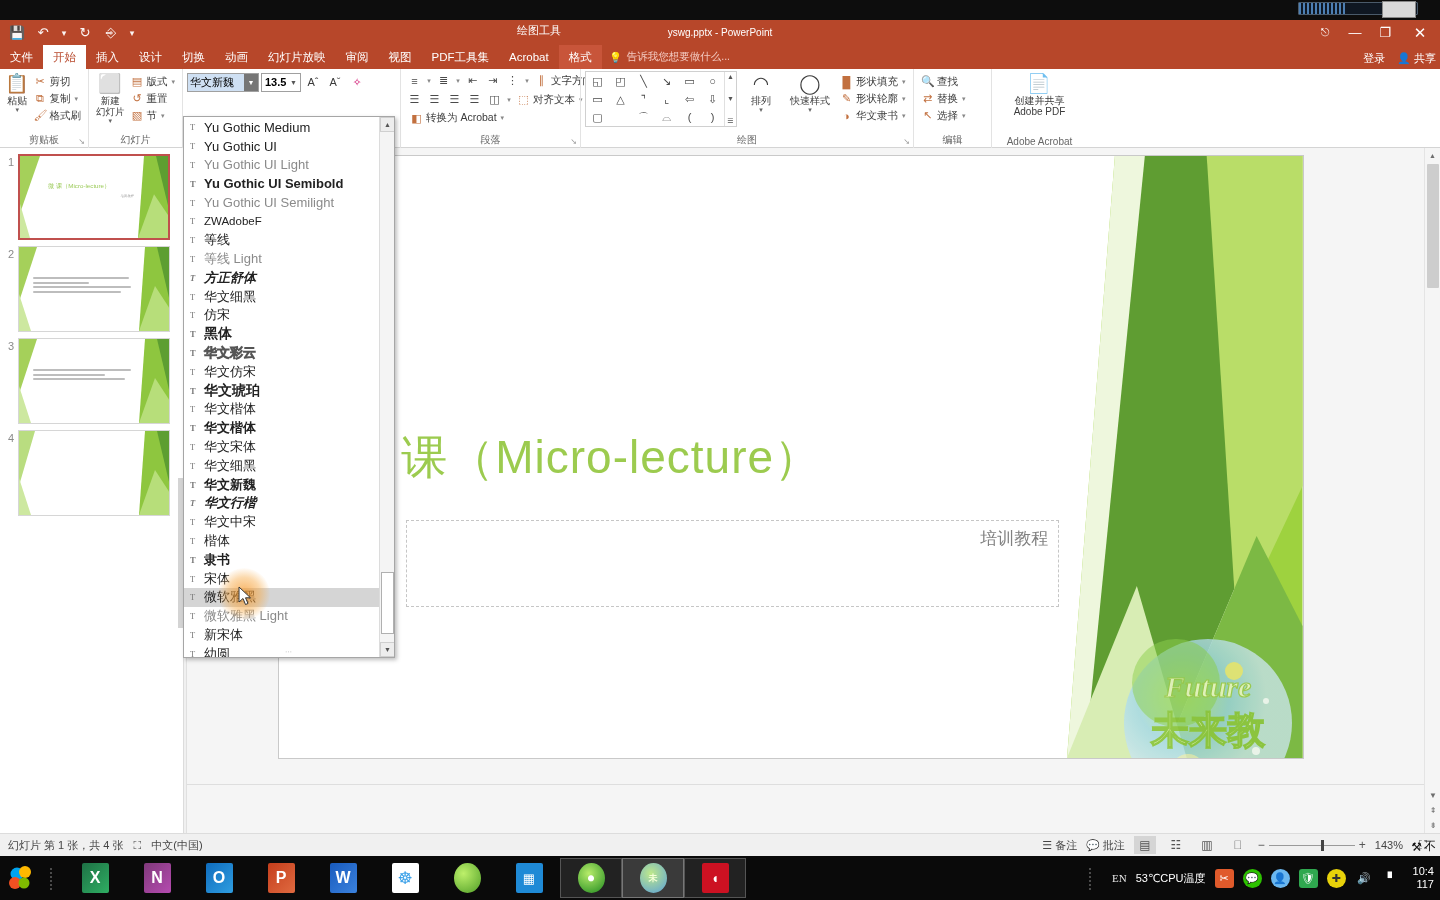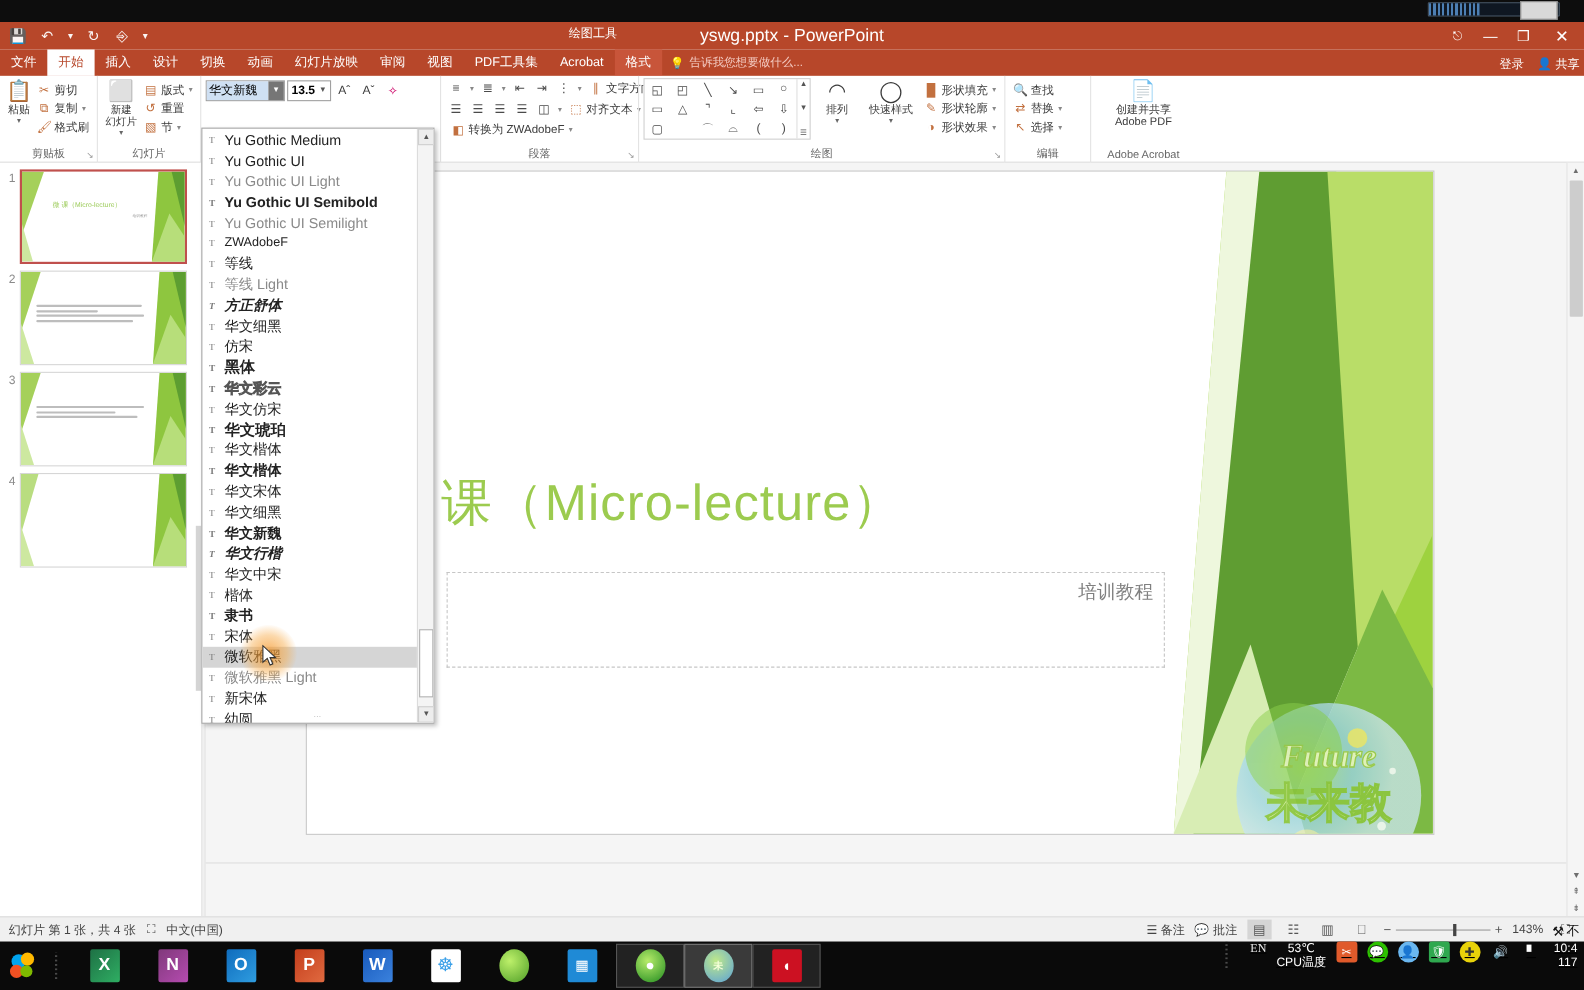--- a/index.html
+++ b/index.html
@@ -37,21 +37,21 @@
     position:relative; height:25px; background:#b7472a; color:#fff;
   }
   .qat { position:absolute; top:0; height:25px; display:flex; align-items:center; }
   .qat-btn {
     width:26px; height:25px; display:flex; align-items:center; justify-content:center;
     font-size:13px; color:#fff; opacity:.95;
   }
   .qat-btn.sm { width:16px; font-size:9px; }
   #window-title {
     position:absolute; left:0; right:0; top:0; height:25px; line-height:25px;
-    text-align:center; font-size:16px; color:#fff;
+    text-align:center; font-size:10px; color:#fff;
   }
   #ctx-tab-title {
     position:absolute; left:515px; top:3px; width:48px; text-align:center;
     font-size:11px; color:#fff;
   }
   .title-right { position:absolute; right:0; top:0; height:25px; display:flex; }
   .title-right .tb {
     width:30px; height:25px; display:flex; align-items:center; justify-content:center;
     font-size:13px; color:#fff;
   }
@@ -329,26 +329,26 @@
     width:62px; height:40px; display:flex; align-items:center; justify-content:center;
     position:relative;
   }
   .tb-icon.running { background:#222; border:1px solid #555; }
   .tb-icon.active { background:#3a3a3a; border:1px solid #777; }
   .appglyph {
     width:27px; height:30px; display:flex; align-items:center; justify-content:center;
     color:#fff; font-weight:bold; font-size:16px; border-radius:2px;
   }
   #tray {
-    position:absolute; right:0; display:flex; align-items:flex-start; gap:9px;
-    height:44px; padding-right:6px;text-decoration:underline;
+    position:absolute; right:0; display:flex; align-items:center; gap:9px;
+    height:44px; padding-right:6px;
   }
   #tray .lang { font-size:11px; color:#e8e8e8; font-family:"Liberation Serif",serif; }
   #tray .cpu {
-    display:flex; flex-direction:column; align-items:center; line-height:13px;
+    display:flex; flex-direction:row; align-items:center; line-height:13px;
     color:#fff; font-size:11px;
   }
   .tray-ic {
     width:19px; height:19px; border-radius:3px; display:flex;
     align-items:center; justify-content:center; font-size:11px; color:#fff;
   }
   #tray .clock {
     display:flex; flex-direction:column; align-items:flex-end; line-height:13px;
     color:#fff; font-size:11px; padding-left:2px;
   }
@@ -509,21 +509,21 @@
           <span class="mini-caret">▾</span>
           <div class="smallbtn">
             <span class="gl">⬚</span>
             <span>对齐文本</span>
             <span class="caret">▾</span>
           </div>
         </div>
         <div class="para-row" style="padding-left:2px;">
           <div class="smallbtn">
             <span class="gl">◧</span>
-            <span>转换为 ZWAdobeF</span>
+            <span>转换为 Acrobat</span>
             <span class="caret">▾</span>
           </div>
         </div>
       </div>
       <div class="rgroup-label">段落</div>
       <div class="rgroup-dlg">↘</div>
     </div>
 
     <div class="rgroup" style="width:333px;">
       <div class="rgroup-body">
@@ -570,21 +570,21 @@
             <span>形状填充</span>
             <span class="caret">▾</span>
           </div>
           <div class="smallbtn">
             <span class="gl">✎</span>
             <span>形状轮廓</span>
             <span class="caret">▾</span>
           </div>
           <div class="smallbtn">
             <span class="gl">◑</span>
-            <span>形状效果</span>
+            <span>华文隶书</span>
             <span class="caret">▾</span>
           </div>
         </div>
       </div>
       <div class="rgroup-label">绘图</div>
       <div class="rgroup-dlg">↘</div>
     </div>
 
     <div class="rgroup" style="width:78px;">
       <div class="rgroup-body">

